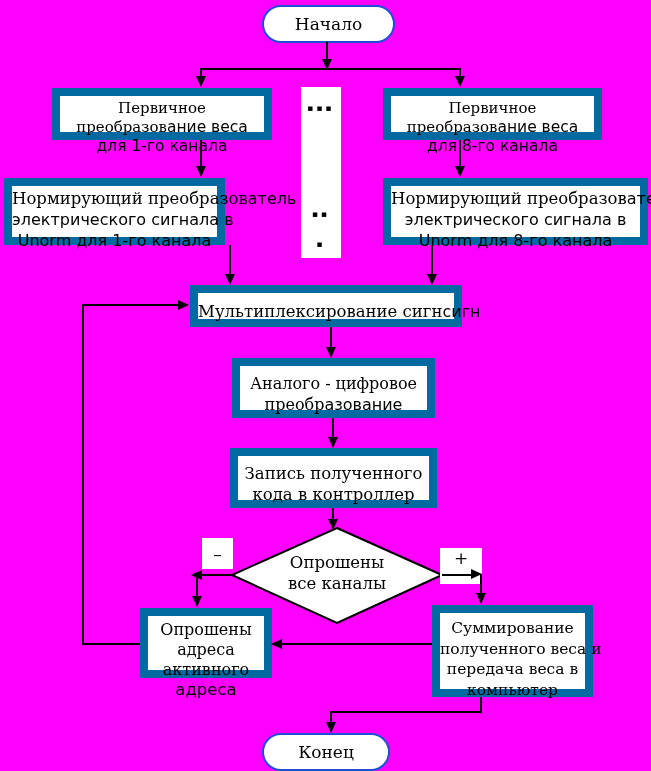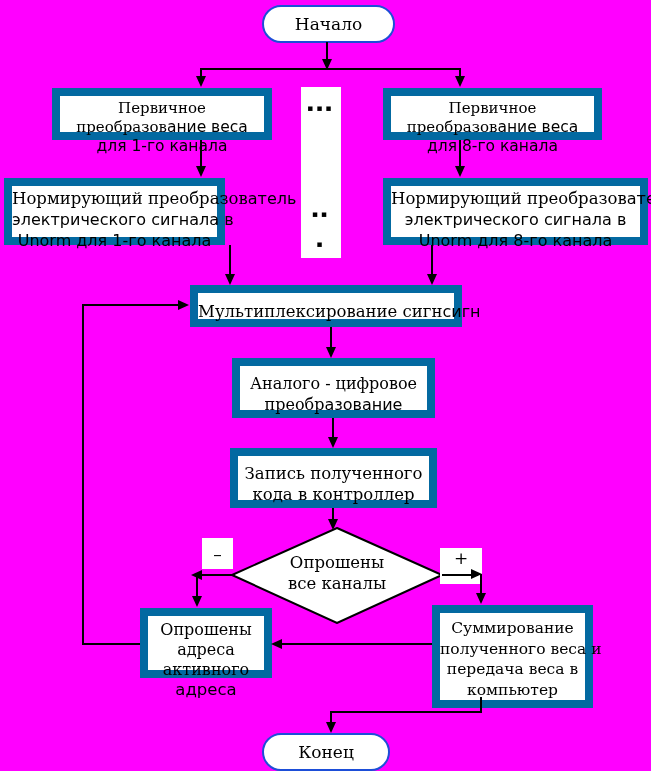--- a/index.html
+++ b/index.html
@@ -60,21 +60,21 @@
   #diamond-text { position:absolute; left:262px; top:552px; width:150px; text-align:center; }
   #diamond-text .tline { line-height:21px; font-size:16.5px; }
 
   #minus-box { left:202px; top:538px; width:31px; height:31px; display:flex; align-items:center; justify-content:center; font-size:17px; }
   #plus-box  { left:440px; top:548px; width:42px; height:36px; display:flex; align-items:flex-start; justify-content:center; font-size:17px; }
 
   #change { left:140px; top:608px; width:132px; height:70px; padding-top:4px; }
   #change .tline { line-height:20px; font-size:16px; }
   #change .sans { font-size:16.5px; }
 
-  #sum { left:432px; top:605px; width:161px; height:103px; padding-top:5px; }
+  #sum { left:432px; top:605px; width:161px; height:92px; padding-top:5px; }
   #sum .tline { line-height:20.5px; font-size:15.5px; }
 </style>
 </head>
 <body>
 
 <div id="canvas">
 
   <div class="panel" id="dots-rect">
     <div class="dots" id="dots-top">▪▪▪</div>
     <div class="dots" id="dots-mid">▪▪</div>

